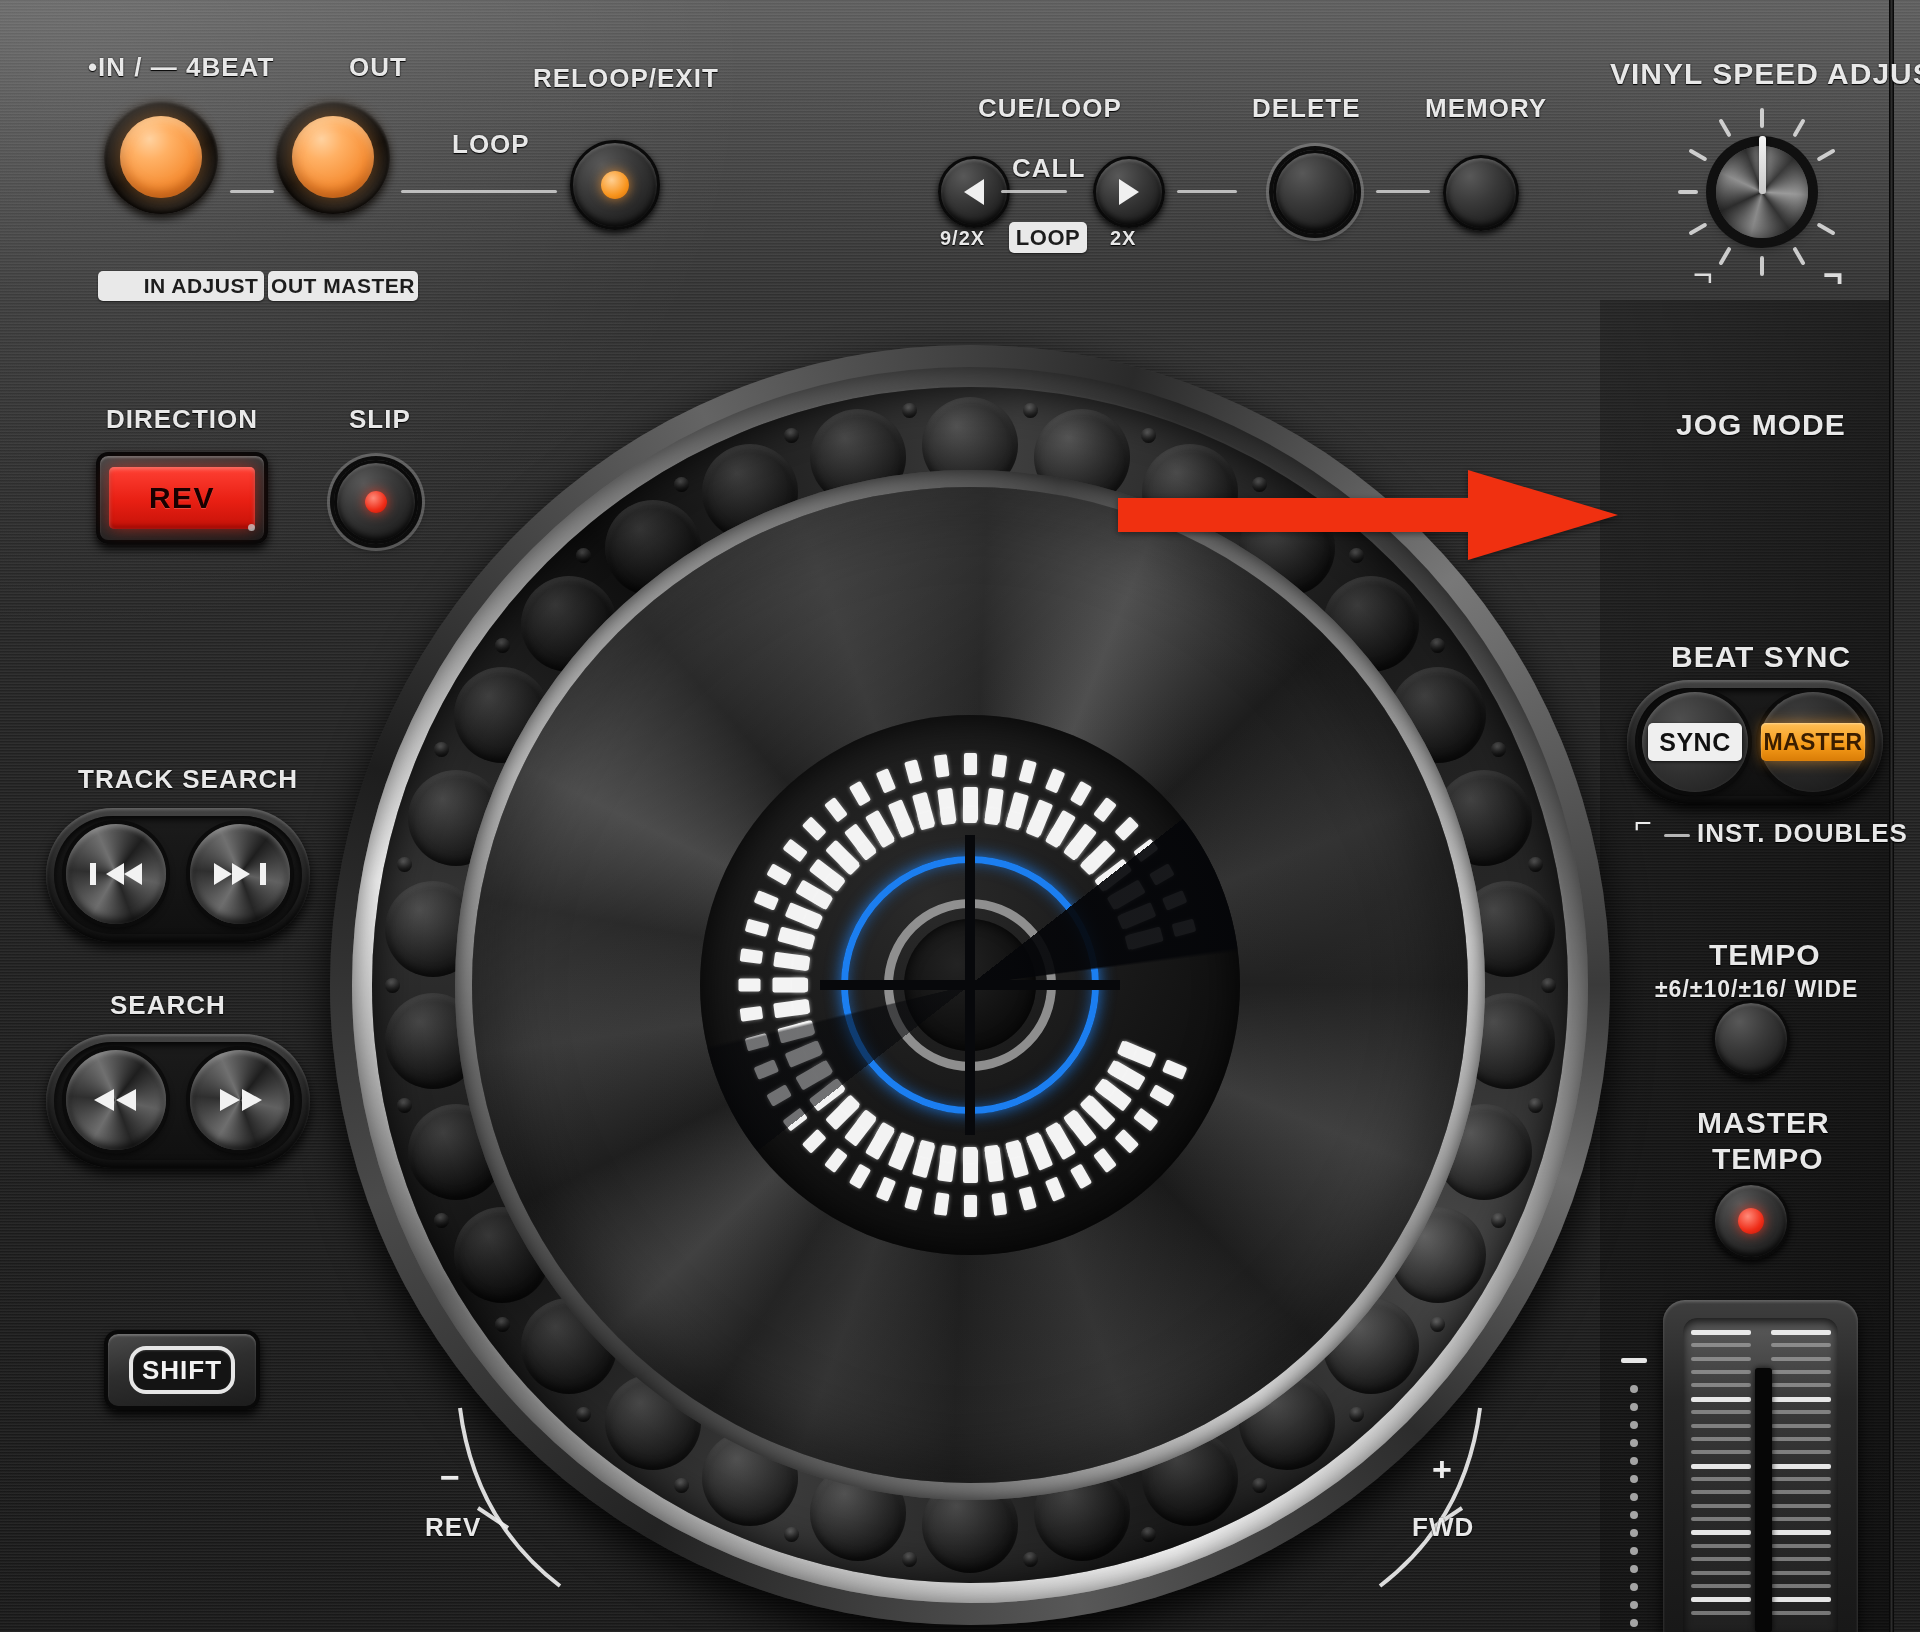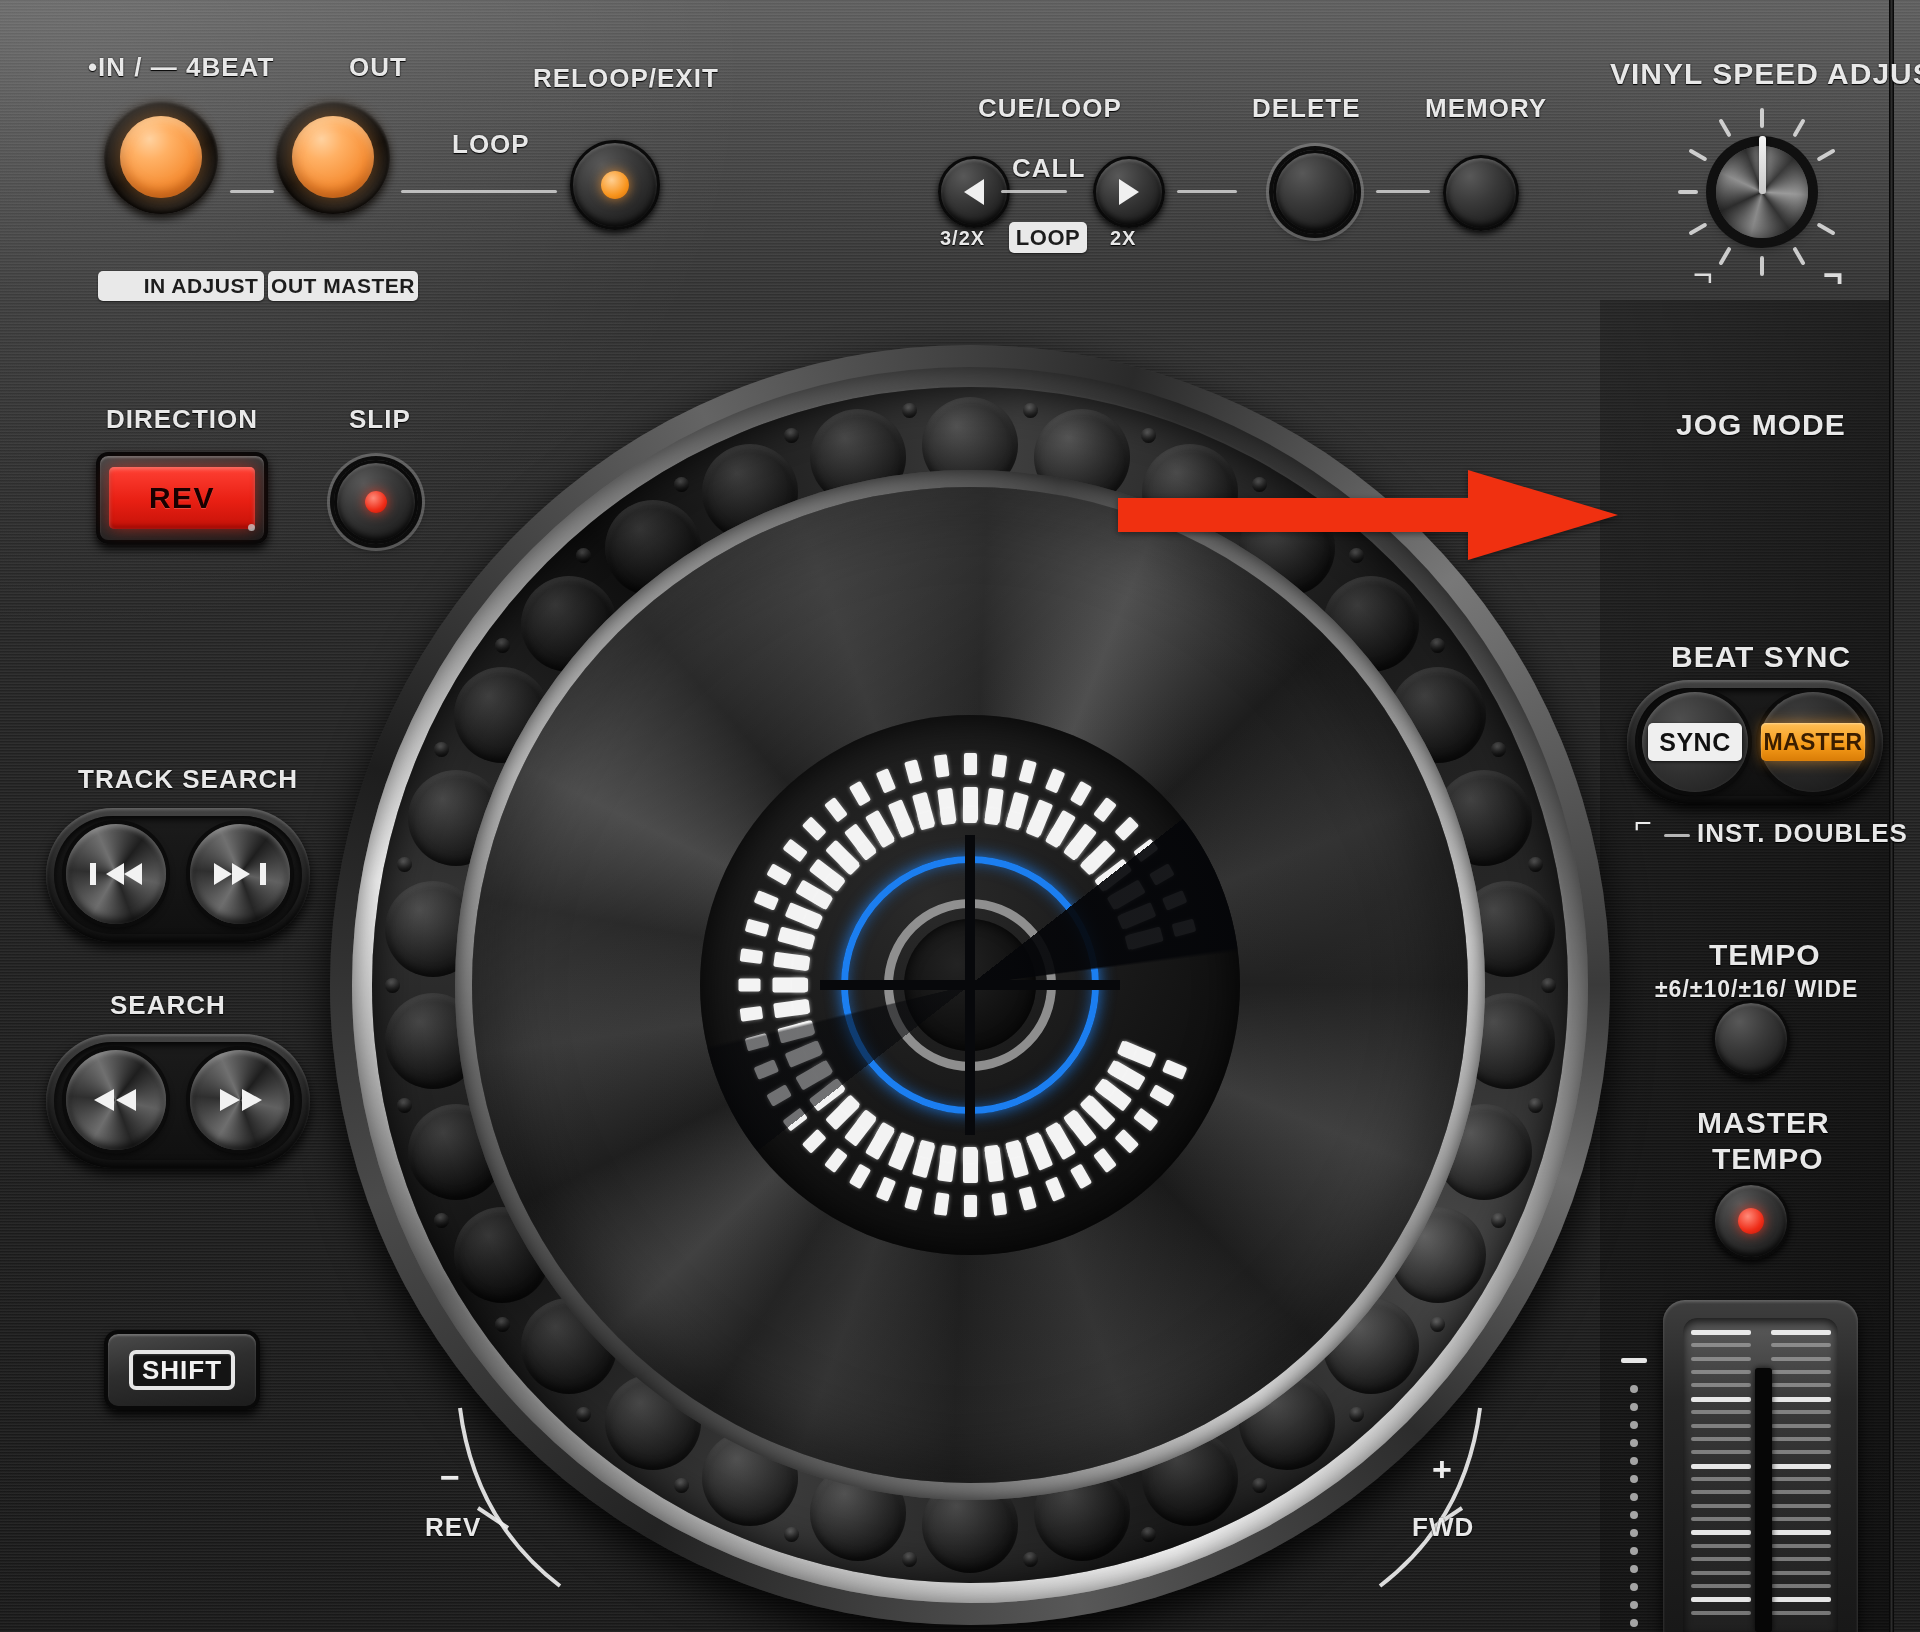--- a/index.html
+++ b/index.html
@@ -114,24 +114,24 @@
     width:120px;height:66px;
     background:#05060c;
     border:7px solid #1b6fff;
     box-sizing:border-box;
     border-radius:8px;
     color:#68b4ff;font-size:29px;
     box-shadow:0 0 20px rgba(30,120,255,0.75), 0 0 38px rgba(30,120,255,0.35), inset 0 0 10px rgba(20,90,220,0.55);
     text-shadow:0 0 8px rgba(90,170,255,0.95);
   }
   .chip-shift{
-    width:106px;height:40px;
+    width:106px;height:48px;
     background:#141414;
     border:4px solid #e6e6e6;
-    box-sizing:border-box;border-radius:7px;
+    box-sizing:border-box;border-radius:17px;
     color:#f2f2f2;font-size:26px;letter-spacing:1px;
     box-shadow:inset 0 1px 2px rgba(255,255,255,0.15);
   }
 
   
   .tagchip{
     position:absolute;
     background:#e9e9e9;
     color:#1d1d1d;
     font-weight:bold;
@@ -382,21 +382,21 @@
   <div class="lbl md" style="left:1012px;top:153px;">CALL</div>
 
   <div class="btn-dark" style="left:938px;top:156px;width:72px;height:72px;">
     <span class="tri" style="width:0;height:0;border-top:13px solid transparent;border-bottom:13px solid transparent;border-right:20px solid #f0f0f0;"></span>
   </div>
   <div class="rule" style="left:1001px;top:190px;width:66px;"></div>
   <div class="btn-dark" style="left:1093px;top:156px;width:72px;height:72px;">
     <span class="tri" style="width:0;height:0;border-top:13px solid transparent;border-bottom:13px solid transparent;border-left:20px solid #f0f0f0;"></span>
   </div>
 
-  <div class="lbl sm" style="left:940px;top:227px;">3/2X</div>
+  <div class="lbl sm" style="left:940px;top:227px;">9/2X</div>
   <div class="tagchip" style="left:1009px;top:222px;width:78px;height:31px;font-size:22px;">LOOP</div>
   <div class="lbl sm" style="left:1110px;top:227px;">2X</div>
 
   <div class="rule" style="left:1177px;top:190px;width:60px;"></div>
   <div class="lbl md" style="left:1252px;top:93px;">DELETE</div>
   <div class="btn-dark ringed" style="left:1273px;top:150px;width:84px;height:84px;"></div>
   <div class="rule" style="left:1376px;top:190px;width:54px;"></div>
   <div class="lbl md" style="left:1425px;top:93px;">MEMORY</div>
   <div class="btn-dark" style="left:1443px;top:155px;width:76px;height:76px;"></div>
 

